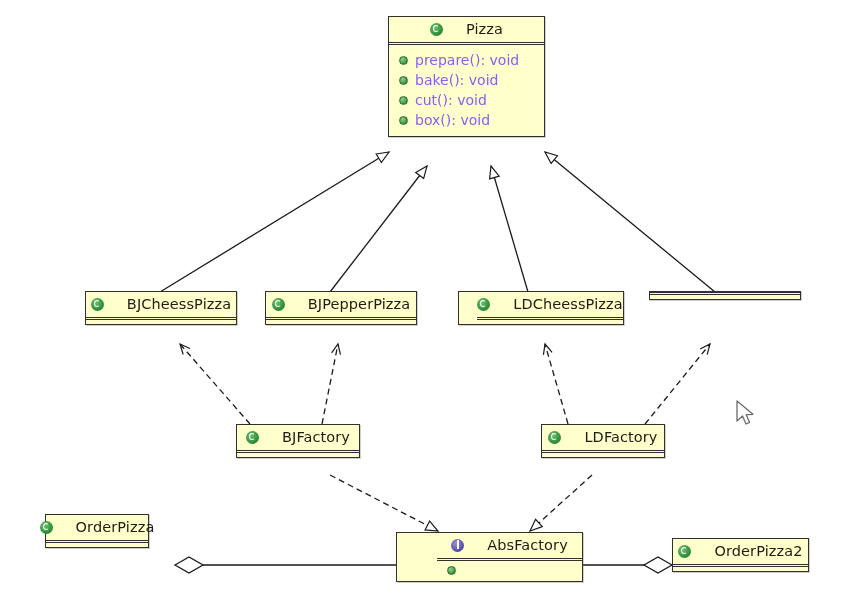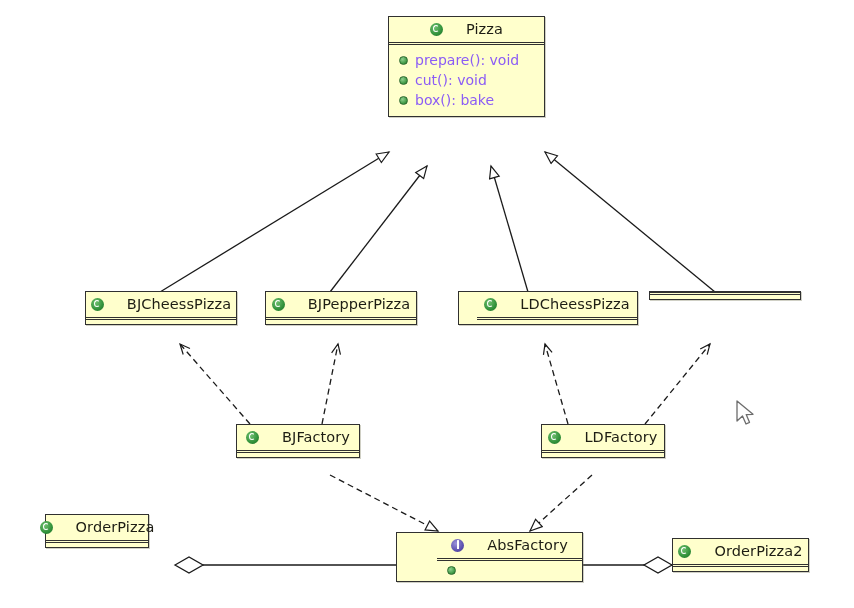--- a/index.html
+++ b/index.html
@@ -185,25 +185,29 @@
       <span class="uml-name">Pizza</span>
     </div>
     <div class="uml-sep"></div>
     <div class="uml-members">
       <div class="uml-member">
         <span class="icon-method"></span>
         <span>prepare(): void</span>
       </div>
       <div class="uml-member">
         <span class="icon-method"></span>
+        <span>bake(): void</span>
+      </div>
+      <div class="uml-member">
+        <span class="icon-method"></span>
         <span>cut(): void</span>
       </div>
       <div class="uml-member">
         <span class="icon-method"></span>
-        <span>box(): bake</span>
+        <span>box(): void</span>
       </div>
     </div>
   </div>
 
   <div class="uml-class" style="left:85px; top:291px; width:152px;">
     <div class="uml-header">
       <span class="icon-class"></span>
       <span class="uml-name">BJCheessPizza</span>
     </div>
     <div class="uml-sep"></div>
@@ -212,21 +216,21 @@
 
   <div class="uml-class" style="left:265px; top:291px; width:152px;">
     <div class="uml-header">
       <span class="icon-class"></span>
       <span class="uml-name">BJPepperPizza</span>
     </div>
     <div class="uml-sep"></div>
     <div class="uml-members empty"></div>
   </div>
 
-  <div class="uml-class" style="left:458px; top:291px; width:180px;padding-left:18px;">
+  <div class="uml-class" style="left:458px; top:291px; width:166px;padding-left:18px;">
     <div class="uml-header">
       <span class="icon-class"></span>
       <span class="uml-name">LDCheessPizza</span>
     </div>
     <div class="uml-sep"></div>
     <div class="uml-members empty"></div>
   </div>
 
   <div class="uml-class" style="left:649px; top:291px; width:152px;">
     <div class="uml-sep"></div>

